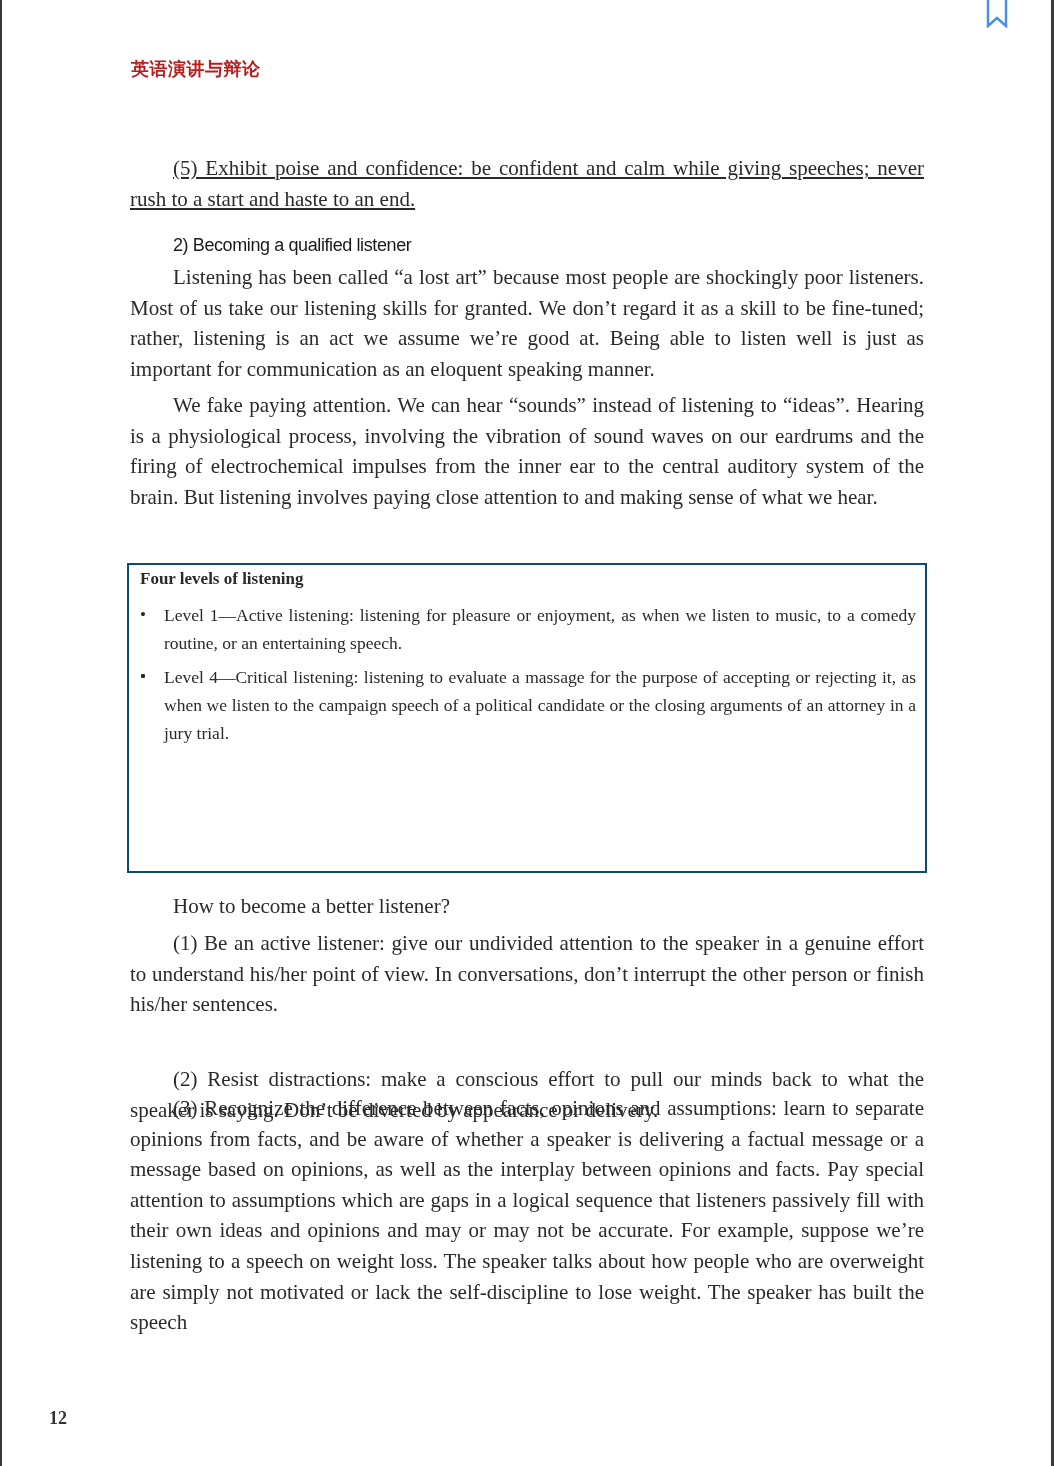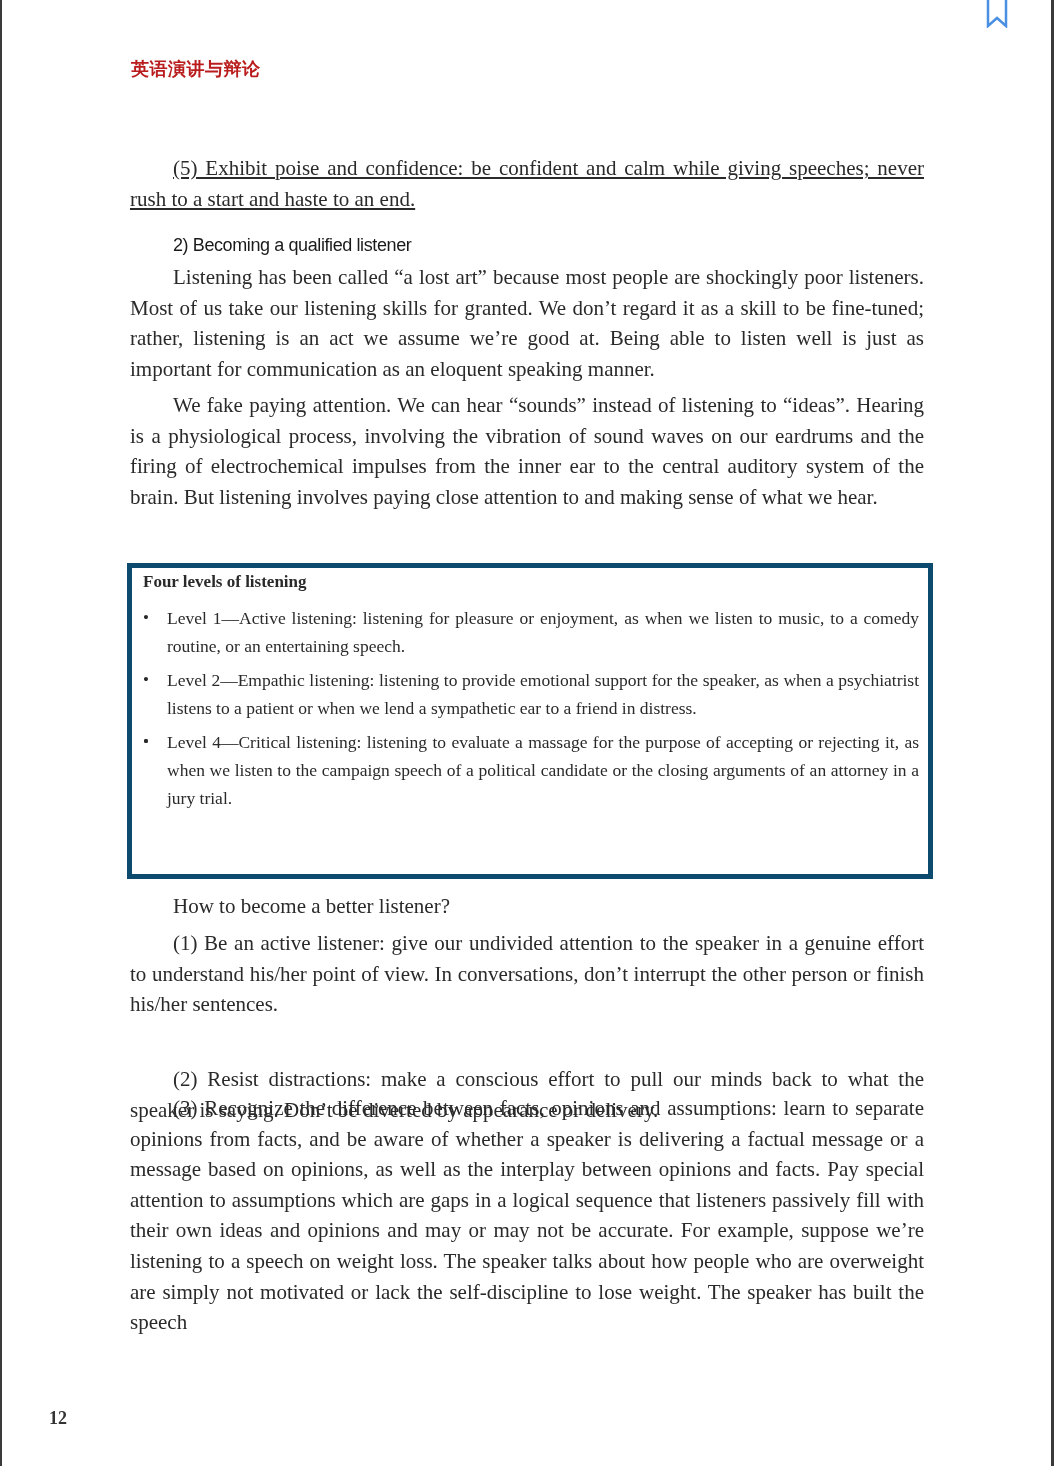--- a/index.html
+++ b/index.html
@@ -22,21 +22,21 @@
     font-size: 21px; line-height: 30.6px; text-align: justify;
     color: #2a2a2a;
   }
   .indent { text-indent: 43px; }
   .heading {
     position: absolute; left: 173px; font-family: "Liberation Sans", sans-serif;
     font-size: 18px; font-weight: normal; color: #1a1a1a; letter-spacing: -0.4px;
   }
   .box {
     position: absolute; left: 127px; top: 563px; width: 796px; height: 306px;
-    border: 5px solid #0c4a6e;
+    border: 2px solid #0c4a6e;
   }
   .box-title {
     position: absolute; left: 11px; top: 4px;
     font-size: 17px; font-weight: bold; color: #2a2a2a;
   }
   .box ul { list-style: none; margin: 0; padding: 0; position: absolute; left: 0; top: 36px; width: 100%; }
   .box li {
     position: relative; padding-left: 35px; padding-right: 9px;
     font-size: 17.5px; line-height: 28px; text-align: justify; color: #2a2a2a;
     margin-bottom: 6px;
@@ -66,21 +66,21 @@
 <div class="heading" style="top:235px;">2) Becoming a qualified listener</div>
 
 <div class="text indent" style="top:262px;">Listening has been called “a lost art” because most people are shockingly poor listeners. Most of us take our listening skills for granted. We don’t regard it as a skill to be fine-tuned; rather, listening is an act we assume we’re good at. Being able to listen well is just as important for communication as an eloquent speaking manner.</div>
 
 <div class="text indent" style="top:390px;">We fake paying attention. We can hear “sounds” instead of listening to “ideas”. Hearing is a physiological process, involving the vibration of sound waves on our eardrums and the firing of electrochemical impulses from the inner ear to the central auditory system of the brain. But listening involves paying close attention to and making sense of what we hear.</div>
 
 <div class="box">
   <div class="box-title">Four levels of listening</div>
   <ul>
     <li><span class="bullet">•</span><span>Level 1—Active listening: listening for pleasure or enjoyment, as when we listen to music, to a comedy routine, or an entertaining speech.</span></li>
-    <li><span class="bullet">•</span><span>Level 2—Empathic listening: listening to provide emotional support for the speaker, as when a psychiatrist listens to a patient or when we lend a sympathetic ear to a friend in distress.</span></li>
+    <li><span class="bullet">•</span></li>
     <li><span class="bullet">•</span></li>
     <li><span class="bullet">•</span><span>Level 4—Critical listening: listening to evaluate a massage for the purpose of accepting or rejecting it, as when we listen to the campaign speech of a political candidate or the closing arguments of an attorney in a jury trial.</span></li>
   </ul>
 </div>
 
 <div class="text indent" style="top:891px;">How to become a better listener?</div>
 
 <div class="text indent" style="top:928px;">(1) Be an active listener: give our undivided attention to the speaker in a genuine effort to understand his/her point of view. In conversations, don’t interrupt the other person or finish his/her sentences.</div>
 
 <div class="text indent" style="top:1064px;">(2) Resist distractions: make a conscious effort to pull our minds back to what the speaker is saying. Don’t be diverted by appearance or delivery.</div>

